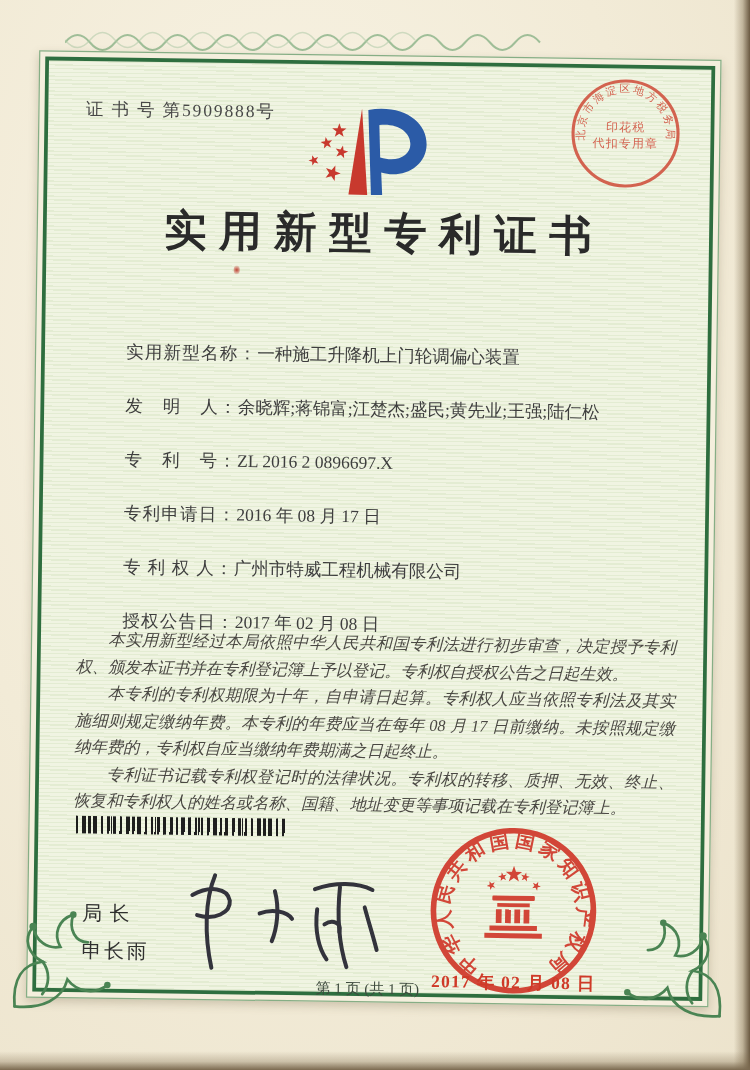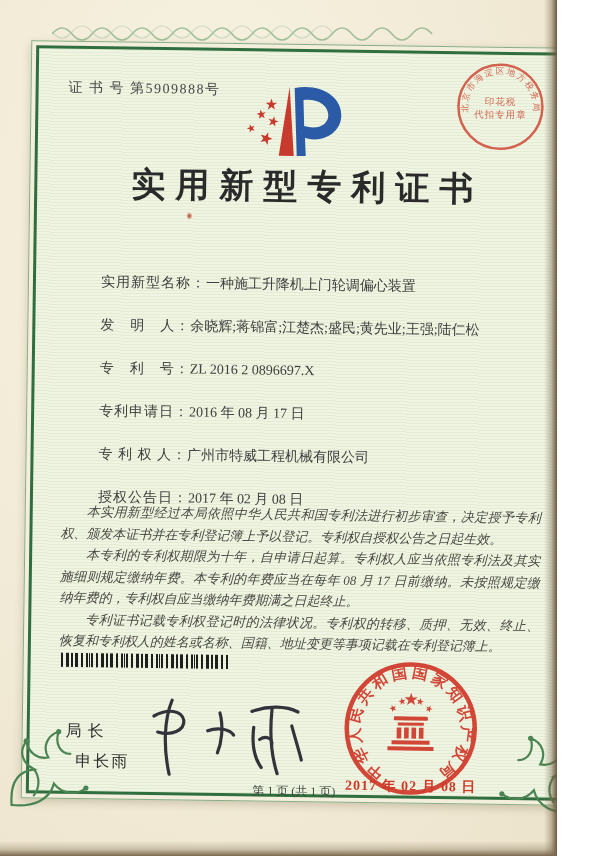--- a/index.html
+++ b/index.html
@@ -1,17 +1,17 @@
 <!DOCTYPE html>
 <html><head>
 <meta charset="utf-8">
 <style>
   html,body{margin:0;padding:0;}
   .page{
-    position:relative;width:557px;height:856px;overflow:hidden;
+    position:relative;width:600px;height:856px;overflow:hidden;
     background:radial-gradient(ellipse at 38% 30%, #f8f3e4 0%, #f2ebd7 55%, #ece3cc 100%);
     font-family:"Liberation Serif","DejaVu Serif",serif;
   }
   .edge-right{position:absolute;top:0;right:0;width:13px;height:100%;
     background:linear-gradient(90deg, rgba(115,97,66,0) 0%, rgba(115,97,66,.38) 55%, #6a5941 100%);}
   .edge-bottom{position:absolute;left:0;bottom:0;width:100%;height:15px;
     background:linear-gradient(180deg, rgba(120,102,72,0) 0%, rgba(125,106,76,.32) 55%, #7b6a50 100%);}
   .top-wave{position:absolute;left:52px;top:22px;opacity:.6;}
 
   .sheet{
@@ -33,21 +33,21 @@
   .paras{position:absolute;left:28px;right:22px;top:452px;font-size:13px;line-height:21.5px;
     color:#4a4843;font-style:italic;text-align:justify;}
   .paras p{margin:0;text-indent:2em;}
   .barcode{position:absolute;left:30px;top:604px;width:168px;height:14px;
     background-image:
       repeating-linear-gradient(90deg,#1e1e1e 0 2px,transparent 2px 5px),
       repeating-linear-gradient(90deg,#1e1e1e 0 1px,transparent 1px 7px);}
   .sig-title{position:absolute;left:36px;top:672px;font-size:16px;letter-spacing:6px;color:#303030;
     font-family:"Liberation Sans","DejaVu Sans",sans-serif;text-align:right;}
   .sig-name{position:absolute;left:36px;top:702px;font-size:16px;letter-spacing:2px;color:#303030;
-    font-family:Liberation Serif, serif;margin-left:10px;}
+    font-family:Liberation Serif, serif;}
   .signature{position:absolute;left:104px;top:636px;width:180px;height:100px;}
   .office-seal{position:absolute;left:312px;top:606px;width:138px;height:138px;opacity:.92;}
   .seal-date{position:absolute;left:316px;top:724px;font-size:14px;font-weight:700;color:#cf3a28;
     letter-spacing:1px;white-space:pre;}
   .footer{position:absolute;left:0;right:0;top:731px;text-align:center;font-size:12px;color:#3d4a3d;white-space:pre;}
   .tax-seal{position:absolute;left:414px;top:4px;width:96px;height:96px;opacity:.85;}
   .flourish{position:absolute;width:86px;height:86px;}
   .fl-bl{left:-16px;bottom:-14px;}
   .fl-br{right:-16px;bottom:-14px;transform:scaleX(-1);}
   .ink-speck{position:absolute;left:150px;top:162px;width:5px;height:7px;border-radius:50%;

